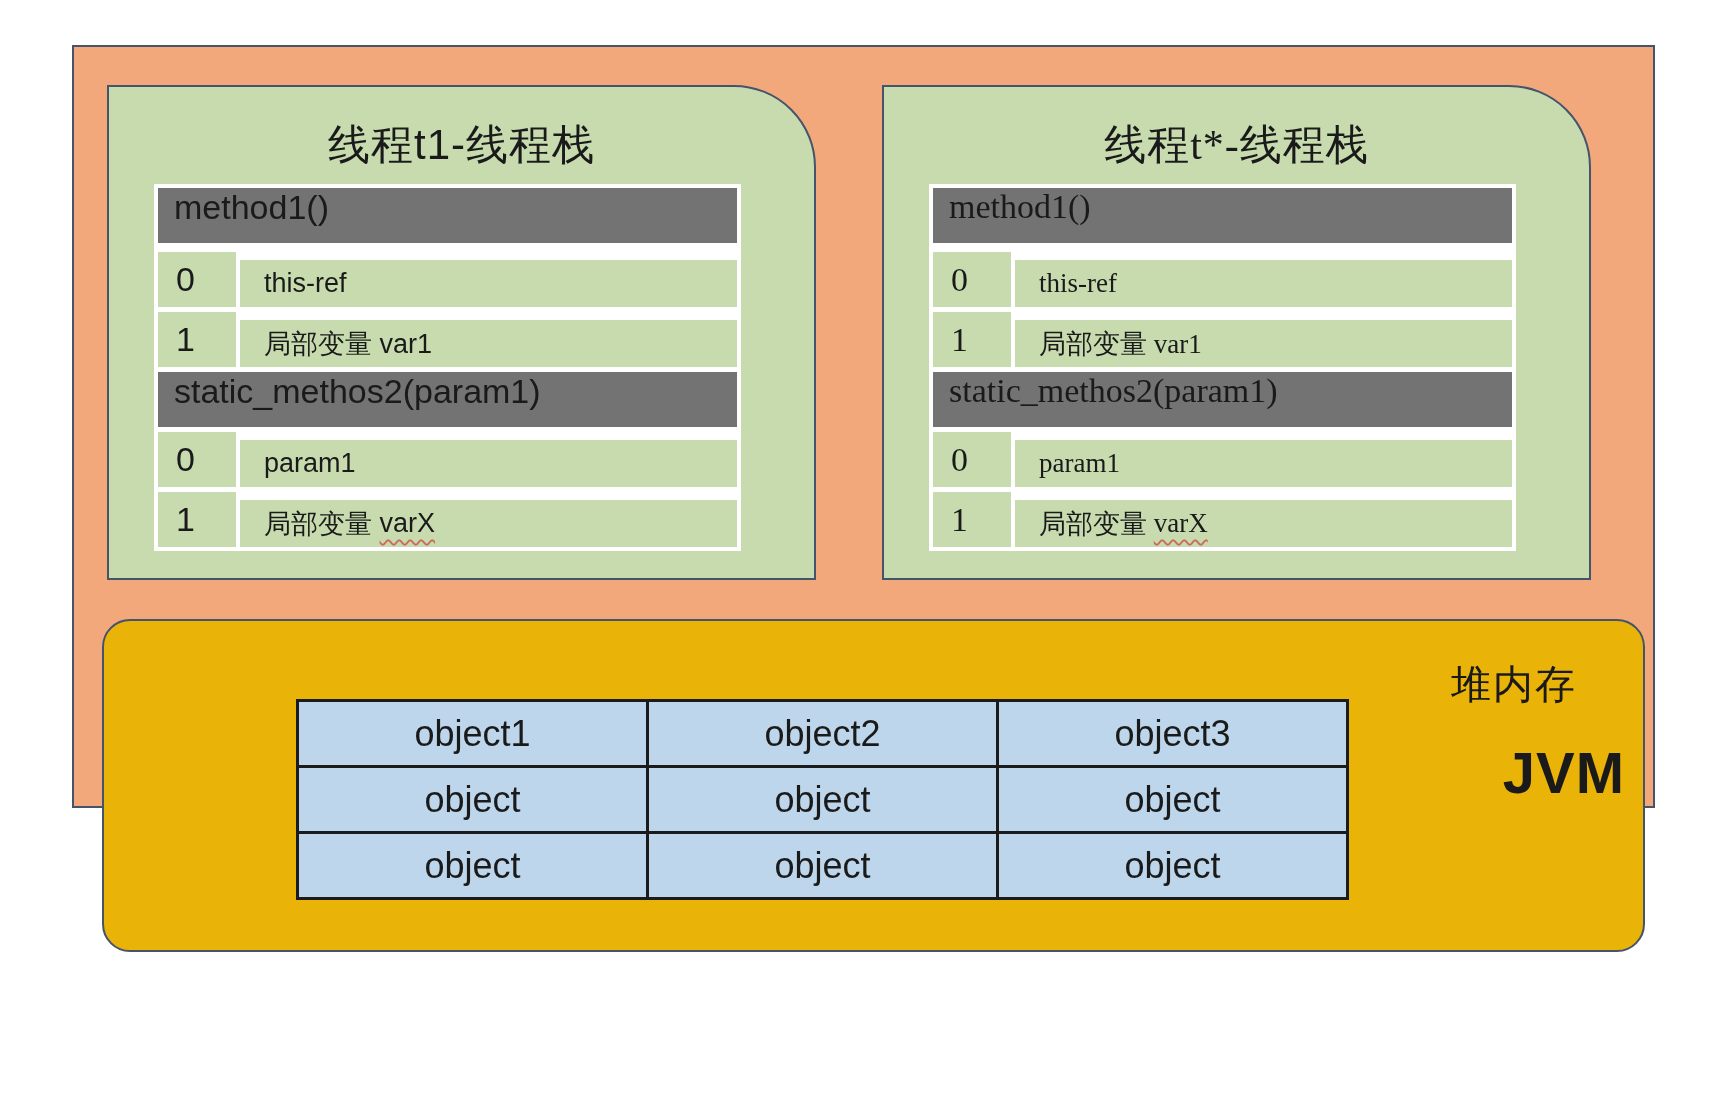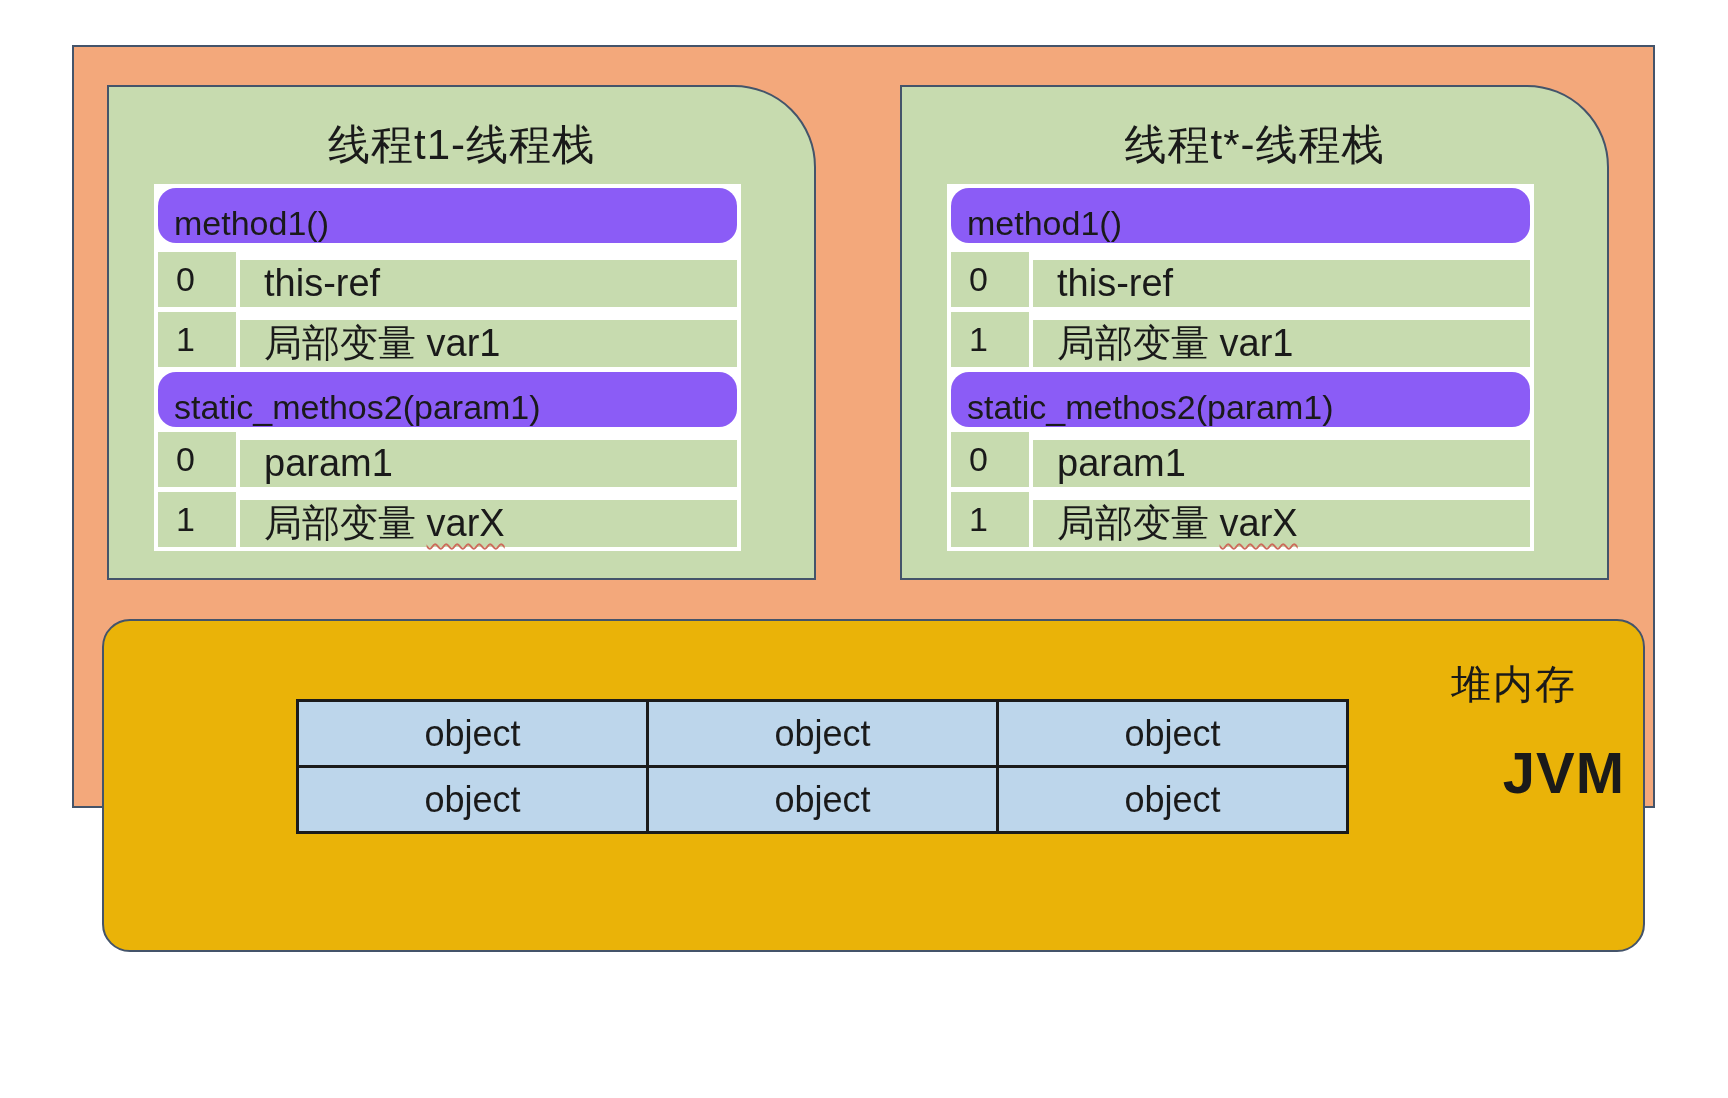--- a/index.html
+++ b/index.html
@@ -26,21 +26,21 @@
   
   .stack-box {
     position: absolute;
     top: 38px;
     width: 709px; height: 495px;
     background: #C7DBAF;
     border: 2px solid #44546A;
     border-top-right-radius: 82px;
   }
   .stack-box.first  { left: 33px; }
-  .stack-box.second { left: 826px; }
+  .stack-box.second { left: 808px; font-family: Liberation Serif, serif; }
 
   .stack-title {
     position: absolute;
     top: 30px; left: 0;
     width: 100%;
     text-align: center;
     font-size: 42px;
     letter-spacing: 1px;
     color: #1a1a1a;
   }
@@ -51,26 +51,25 @@
     left: 45px; top: 97px;
     width: 587px;
     background: #ffffff;
     padding: 4px;
     display: flex;
     flex-direction: column;
     gap: 5px;
   }
   .srow-method {
     height: 55px;
-    background: #8b5cf6;
-    display: flex;
-    align-items: flex-end;
+    background: #737373;
+    display: flex;
+    align-items: flex-start;
     padding-left: 16px;
     font-size: 34px;
-    border-radius: 18px;
   }
   .srow-method.thick-after { margin-bottom: 4px; }
   .srow-slot {
     height: 55px;
     display: flex;
     gap: 4px;
   }
   .slot-index {
     width: 78px;
     background: #C7DBAF;
@@ -79,21 +78,21 @@
     padding-left: 18px;
     font-size: 34px;
     flex-shrink: 0;
   }
   .slot-value {
     flex: 1;
     background: #C7DBAF;
     display: flex;
     align-items: center;
     padding-left: 24px;
-    font-size: 38px;
+    font-size: 27px;
     white-space: pre;
     margin-top: 8px;
   }
   .squiggle {
     text-decoration-line: underline;
     text-decoration-style: wavy;
     text-decoration-color: #CC6B5A;
     text-decoration-thickness: 2px;
     text-underline-offset: 7px;
   }
@@ -200,20 +199,25 @@
           <div class="slot-value"><span>局部变量 </span><span class="squiggle">varX</span></div>
         </div>
       </div>
     </div>
 
     <div class="heap-box">
       <div class="heap-label">堆内存</div>
       <table class="heap-table">
         <tbody>
           <tr>
+            <td>object1</td>
+            <td>object2</td>
+            <td>object3</td>
+          </tr>
+          <tr>
             <td>object</td>
             <td>object</td>
             <td>object</td>
           </tr>
           <tr>
             <td>object</td>
             <td>object</td>
             <td>object</td>
           </tr>
         </tbody>

